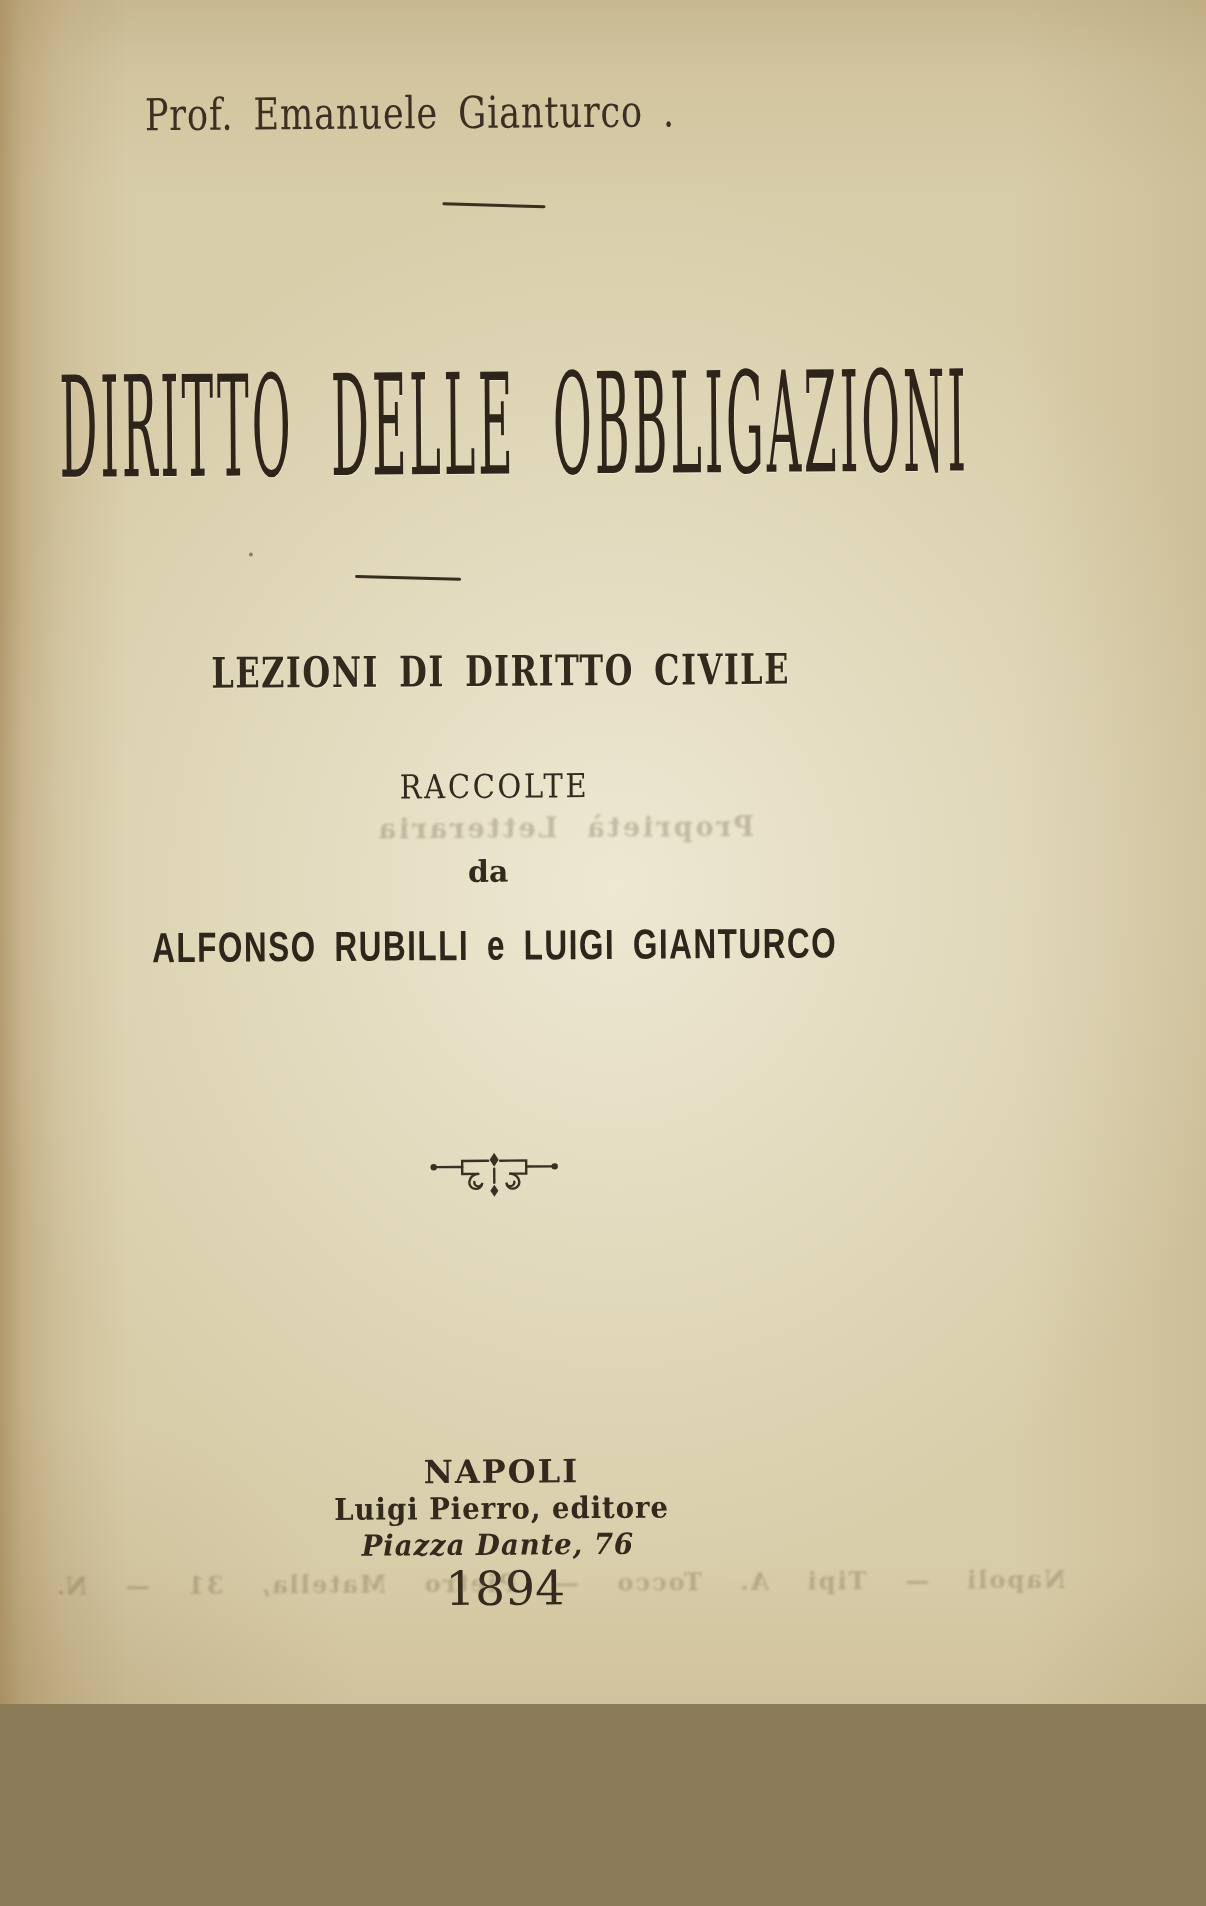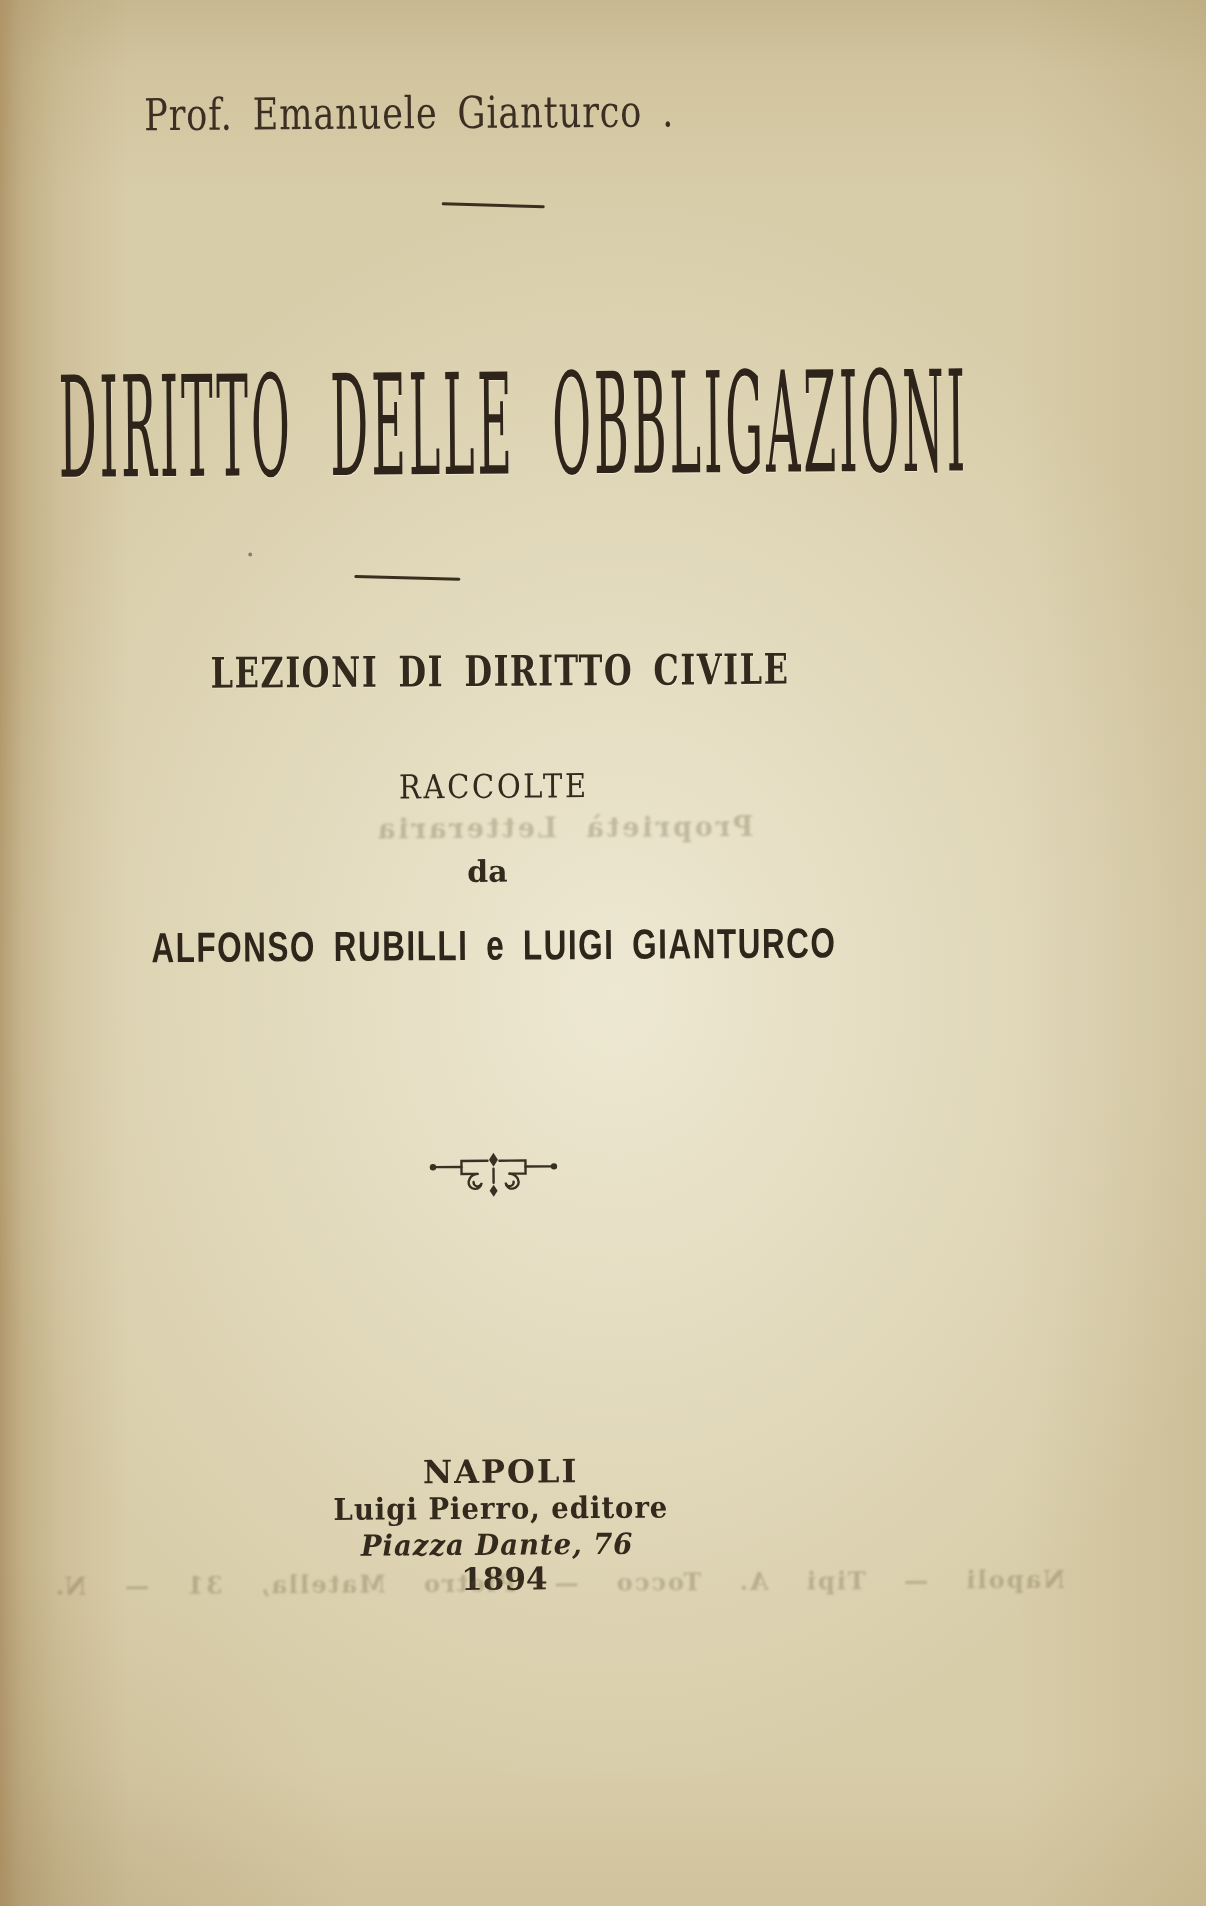--- a/index.html
+++ b/index.html
@@ -1,18 +1,18 @@
 <!DOCTYPE html>
 <html><head>
 <meta charset="utf-8">
 <style>
   html,body{margin:0;padding:0;background:#8a7a58;}
   .scan{
     position:relative;
-    width:1206px;height:1906px;
+    width:1206px;height:1704px;
     overflow:hidden;
     background-color:#d8cda9;
     background-image:
       radial-gradient(ellipse 55% 42% at 51% 52%, rgba(243,239,221,0.80), rgba(243,239,221,0) 100%),
       radial-gradient(ellipse 30% 18% at 0% 100%, rgba(150,124,80,0.25), rgba(150,124,80,0) 100%),
       linear-gradient(90deg, rgba(168,139,92,0.80) 0px, rgba(168,139,92,0.45) 22px, rgba(168,139,92,0.20) 60px, rgba(168,139,92,0) 130px),
       linear-gradient(180deg, rgba(160,135,88,0.30) 0px, rgba(160,135,88,0.12) 70px, rgba(160,135,88,0) 190px),
       linear-gradient(270deg, rgba(165,140,92,0.22) 0px, rgba(165,140,92,0) 190px),
       linear-gradient(0deg, rgba(165,140,92,0.16) 0px, rgba(165,140,92,0) 140px);
     font-family:"DejaVu Serif", serif;
@@ -73,23 +73,22 @@
     font-size:30px;font-weight:bold;letter-spacing:1px;
     transform:translateX(-50%) scale(0.92,1);
   }
   .address{
     top:1527px;left:493px;
     font-size:29px;font-style:italic;font-weight:bold;letter-spacing:1px;
     transform:translateX(-50%) scale(0.95,1);
   }
   .year{
     top:1560px;left:500px;
-    font-size:31px;
+    font-size:47px;
     transform:translateX(-50%);
-    font-weight:bold;
   }
   .ghost{
     color:rgba(104,88,56,0.30);
     filter:blur(1px);
     font-weight:bold;
   }
   .ghost1{
     top:812px;left:565px;
     font-size:27px;letter-spacing:3px;word-spacing:14px;
     transform:translateX(-50%) scaleX(-1);

